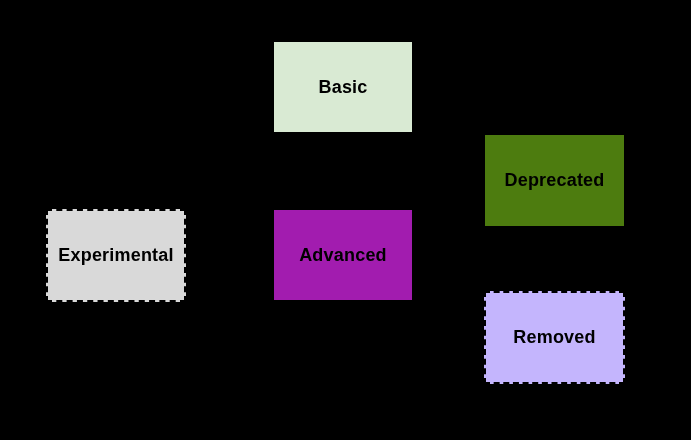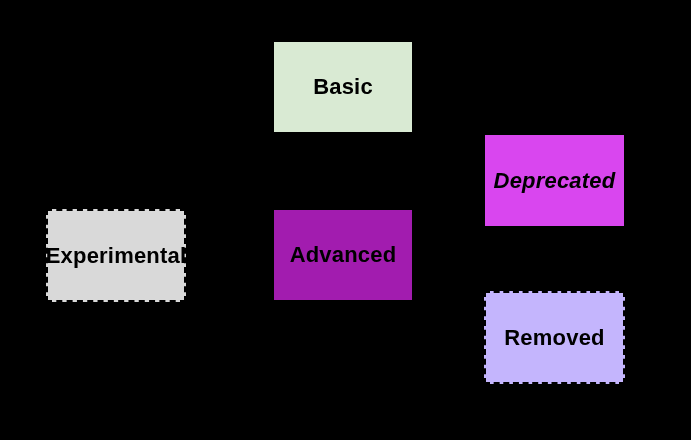--- a/index.html
+++ b/index.html
@@ -17,21 +17,21 @@
   }
   .node {
     position: absolute;
     box-sizing: border-box;
     display: flex;
     align-items: center;
     justify-content: center;
     border: 1px solid #000000;
   }
   .node .label {
-    font-size: 22px;
+    font-size: 18px;
     font-weight: 700;
     color: #000000;
     letter-spacing: 0.2px;
     white-space: nowrap;
   }
   .node.dashed {
     border: 2px dashed #000000;
     text-align: center;
   }
   
@@ -43,21 +43,21 @@
 </style>
 </head>
 <body>
 
 <div class="canvas">
 
   <div class="node pos-basic" style="background-color: rgb(217, 234, 211);">
     <span class="label">Basic</span>
   </div>
 
-  <div class="node pos-deprecated" style="background-color: #d946ef; font-style: italic;">
+  <div class="node pos-deprecated" style="background-color: #4d7c0f;">
     <span class="label">Deprecated</span>
   </div>
 
   <div class="node dashed pos-experimental" style="background-color: rgb(217, 217, 217);">
     <span class="label">Experimental</span>
   </div>
 
   <div class="node pos-advanced" style="background-color: #a21caf;">
     <span class="label">Advanced</span>
   </div>

